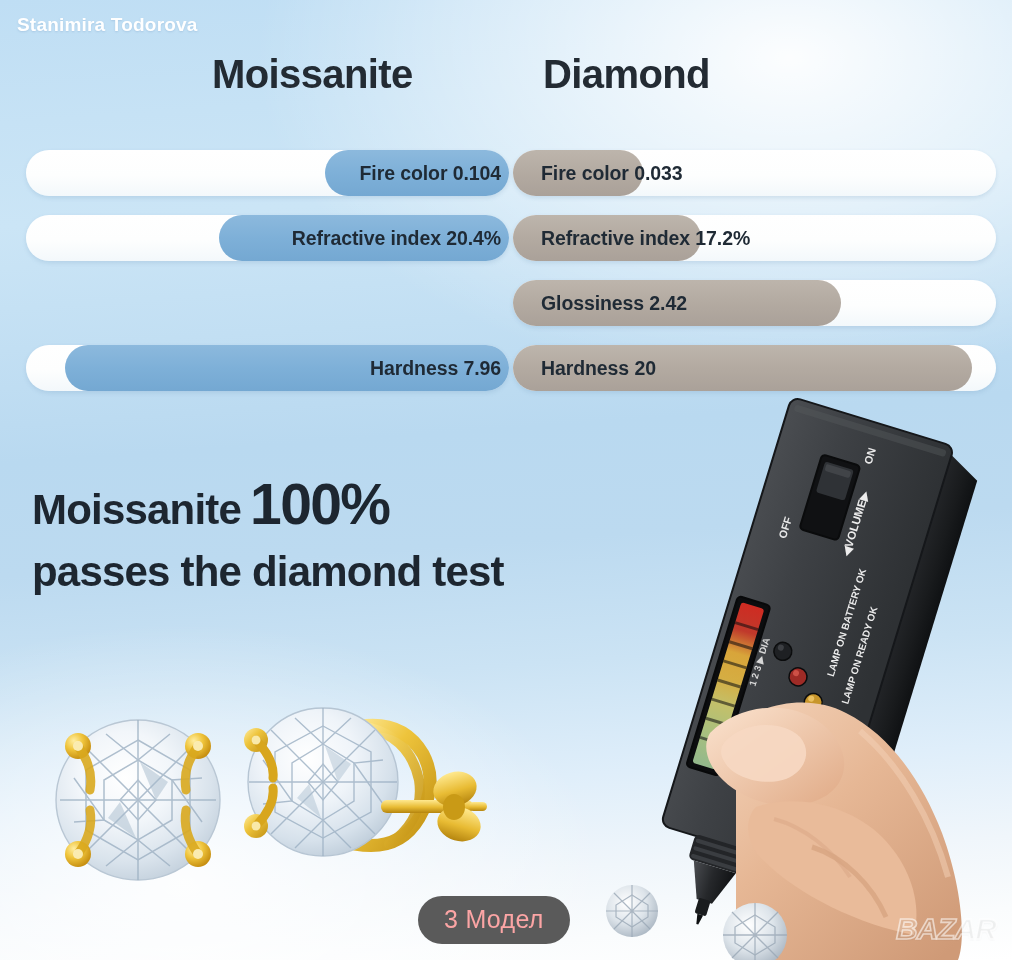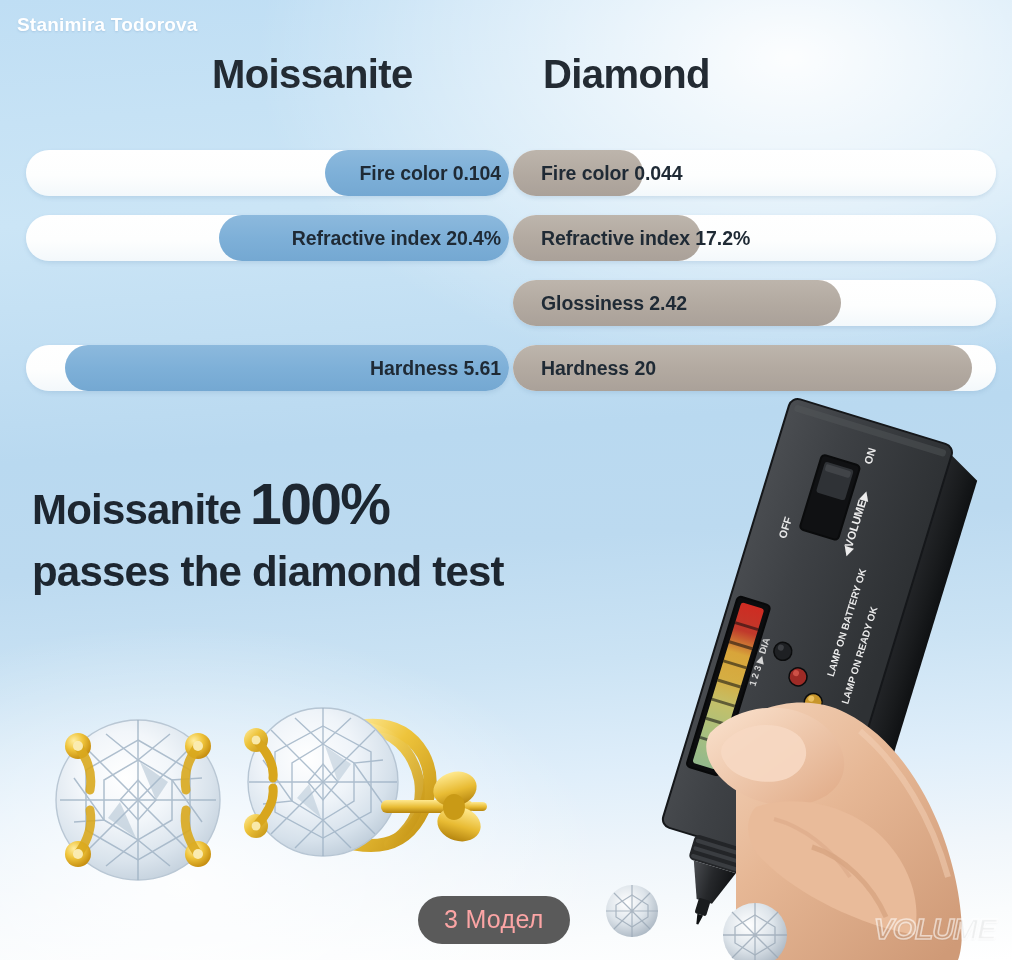--- a/index.html
+++ b/index.html
@@ -207,21 +207,21 @@
 
   <div class="compare">
 
     <div class="row">
       <div class="track track-left">
         <div class="fill fill-left" style="width: 38%;"></div>
         <div class="bar-label label-left">Fire color 0.104</div>
       </div>
       <div class="track track-right">
         <div class="fill fill-right" style="width: 27%;"></div>
-        <div class="bar-label label-right">Fire color 0.044</div>
+        <div class="bar-label label-right">Fire color 0.033</div>
       </div>
     </div>
 
     <div class="row">
       <div class="track track-left">
         <div class="fill fill-left" style="width: 60%;"></div>
         <div class="bar-label label-left">Refractive index 20.4%</div>
       </div>
       <div class="track track-right">
         <div class="fill fill-right" style="width: 39%;"></div>
@@ -232,21 +232,21 @@
     <div class="row">
       <div class="track track-right">
         <div class="fill fill-right" style="width: 68%;"></div>
         <div class="bar-label label-right">Glossiness 2.42</div>
       </div>
     </div>
 
     <div class="row">
       <div class="track track-left">
         <div class="fill fill-left" style="width: 92%;"></div>
-        <div class="bar-label label-left">Hardness 5.61</div>
+        <div class="bar-label label-left">Hardness 7.96</div>
       </div>
       <div class="track track-right">
         <div class="fill fill-right" style="width: 95%;"></div>
         <div class="bar-label label-right">Hardness 20</div>
       </div>
     </div>
 
   </div>
 
   <div class="slogan">
@@ -497,16 +497,16 @@
           <path d="M195 508 L195 572 M163 540 L227 540 M172 517 L218 563 M218 517 L172 563"></path>
           <path d="M195 520 L215 532 L215 548 L195 560 L175 548 L175 532 Z"></path>
         </g>
       </g>
     </svg>
   </div>
 
   <div class="model-badge">3 Модел</div>
 
   <div class="bazar-watermark">
-    <span class="bazar-text">VOLUME</span>
+    <span class="bazar-text">BAZAR</span>
   </div>
 
 </div>
 
 </body></html>

